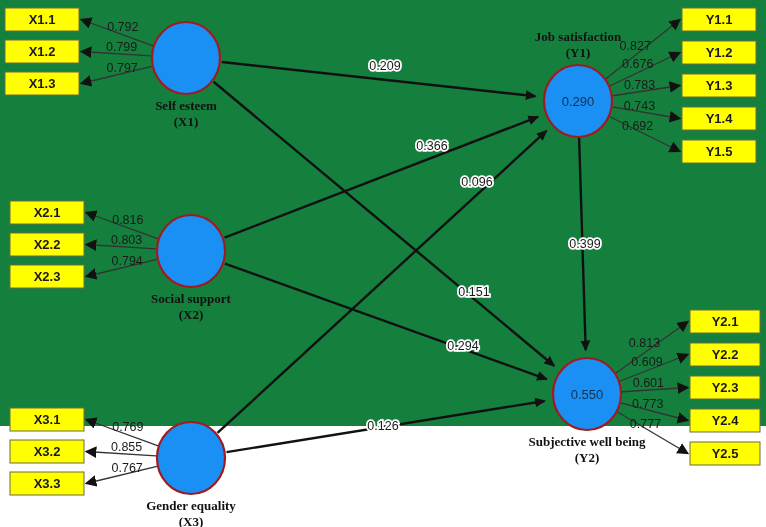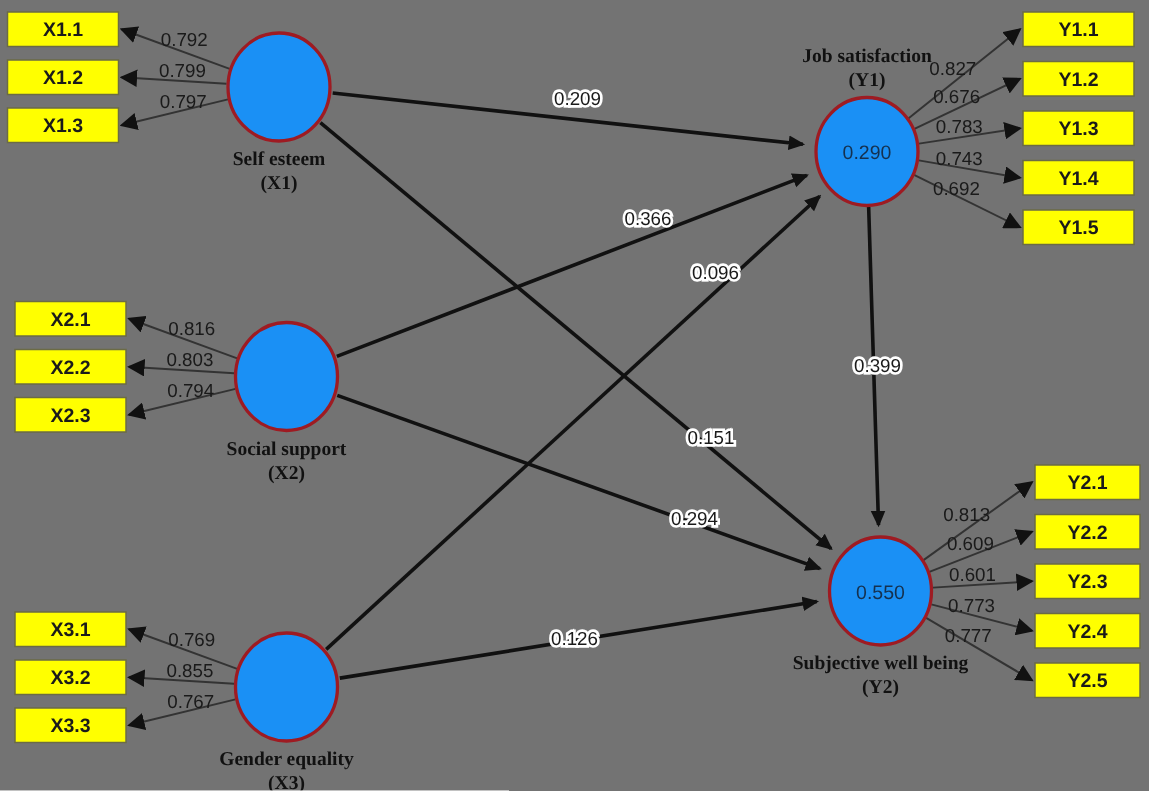--- a/index.html
+++ b/index.html
@@ -1,18 +1,18 @@
 <!DOCTYPE html>
 <html><head>
 <meta charset="utf-8">
 <style>
   html,body{margin:0;padding:0;background:#ffffff;}
   body{width:766px;height:527px;overflow:hidden;
        font-family:"Liberation Sans",sans-serif;}
-  #stage{position:relative;width:766px;height:527px;background:#737373;}
+  #stage{position:relative;width:766px;height:426px;background:#15803d;}
   svg{position:absolute;top:0;left:0;width:766px;height:527px;}
   .box-label{font-family:"Liberation Sans",sans-serif;font-size:13px;
              font-weight:700;fill:#1a1a1a;text-anchor:middle;}
   .coef{font-family:"Liberation Sans",sans-serif;font-size:12.5px;
         fill:#1a1a1a;text-anchor:middle;}
   .r2{font-family:"Liberation Sans",sans-serif;font-size:13px;
       fill:#15314f;text-anchor:middle;}
   .cname{font-family:"Liberation Serif",serif;font-size:13px;
          font-weight:700;fill:#111;text-anchor:middle;}
   .path-line{stroke:#111;stroke-width:2.4;fill:none;}

